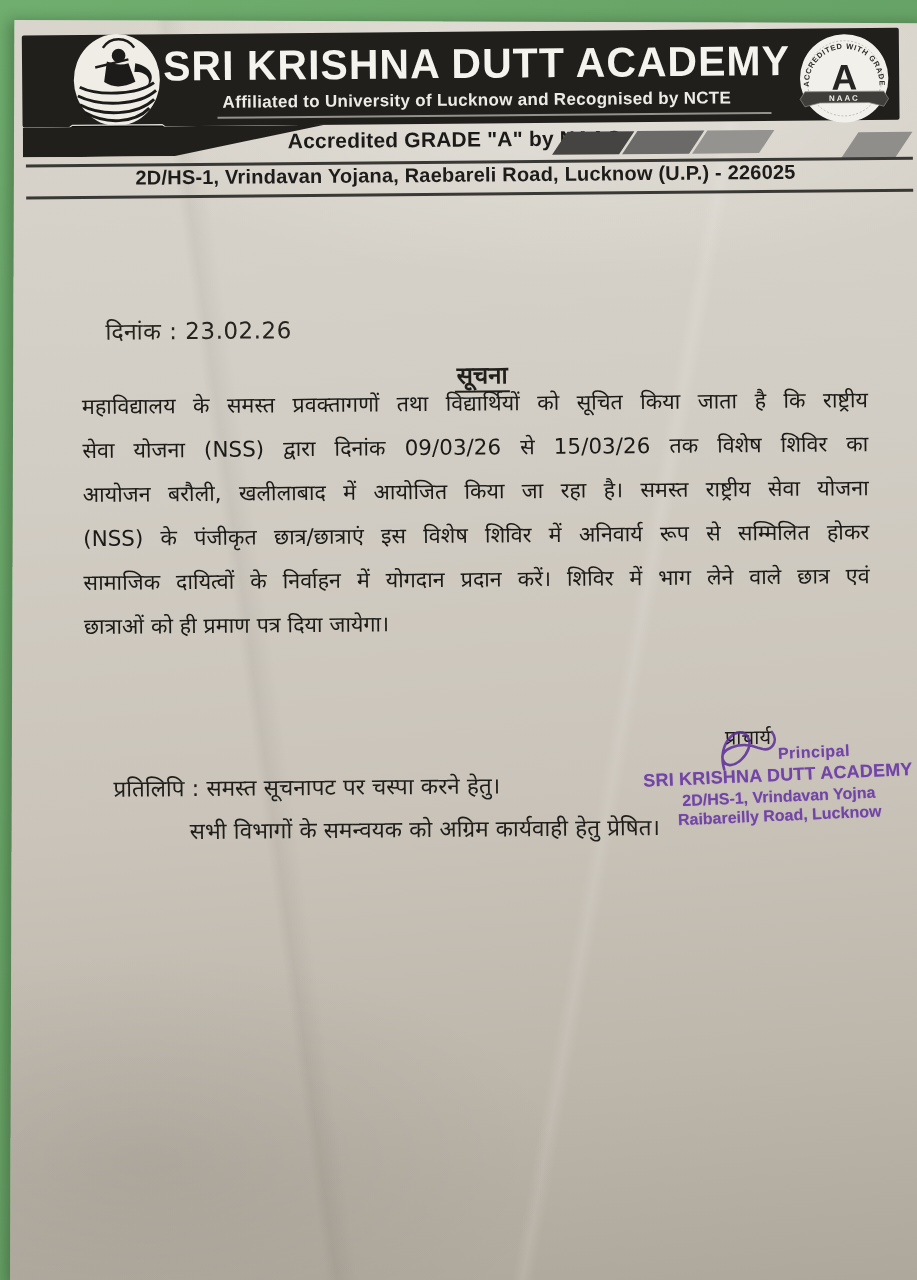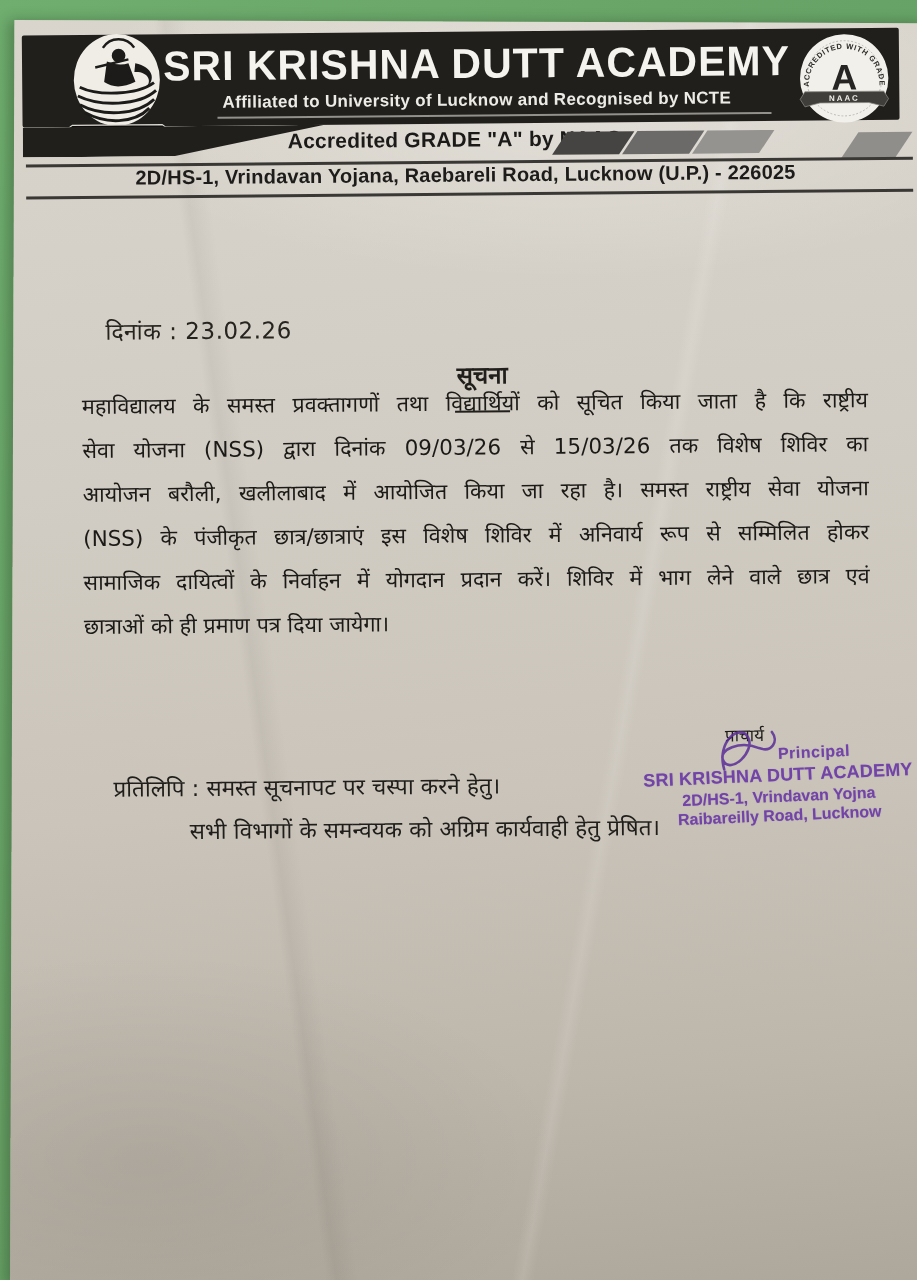--- a/index.html
+++ b/index.html
@@ -48,27 +48,27 @@
   .rule{left:18px;right:10px;height:3px;background:#3a3835;}
   .rule1{top:139px;}
   .rule2{top:171px;}
   .address{left:40px;right:40px;top:142px;text-align:center;color:#1d1c1a;
     font-family:"Liberation Sans",sans-serif;font-weight:bold;font-size:20px;
     letter-spacing:0.2px;white-space:nowrap;}
 
   
   .date{left:96px;top:290px;font-size:23px;color:#26241f;letter-spacing:0.5px;}
   .notice-title{left:30px;right:0;top:336px;text-align:center;font-size:24px;font-weight:bold;color:#211f1b;}
-  .notice-title span{border-bottom:2.5px solid #211f1b;padding:0 2px 21px 2px;}
+  .notice-title span{border-bottom:2.5px solid #211f1b;padding:0 2px 1px 2px;}
   .body{left:72px;width:786px;top:360px;color:#1b1a16;font-size:21.5px;}
   .body div{height:44px;line-height:44px;white-space:nowrap;overflow:visible;}
   .jline{text-align:justify;text-align-last:justify;}
   .lline{text-align:left;}
 
-  .principal-hi{left:712px;top:704px;font-size:17px;color:#1c1b19;}
+  .principal-hi{left:712px;top:704px;font-size:20px;color:#1c1b19;}
   .stamp{left:622px;top:726px;width:286px;text-align:center;color:#6c3ba6;
     transform:rotate(-2deg);font-family:"Liberation Sans",sans-serif;font-weight:bold;
     opacity:0.93;text-shadow:0 0 1px rgba(108,59,166,0.45);}
   .stamp .s1{font-size:16px;margin-left:74px;letter-spacing:0.5px;}
   .stamp .s2{font-size:18px;margin-top:2px;letter-spacing:0.2px;white-space:nowrap;}
   .stamp .s3{font-size:16px;margin-top:2px;}
   .stamp .s4{font-size:16px;margin-top:1px;}
   .signature{left:693px;top:698px;width:100px;height:74px;overflow:visible;}
 
   .copy1{left:100px;top:748px;font-size:22.5px;color:#1f1e1a;}

